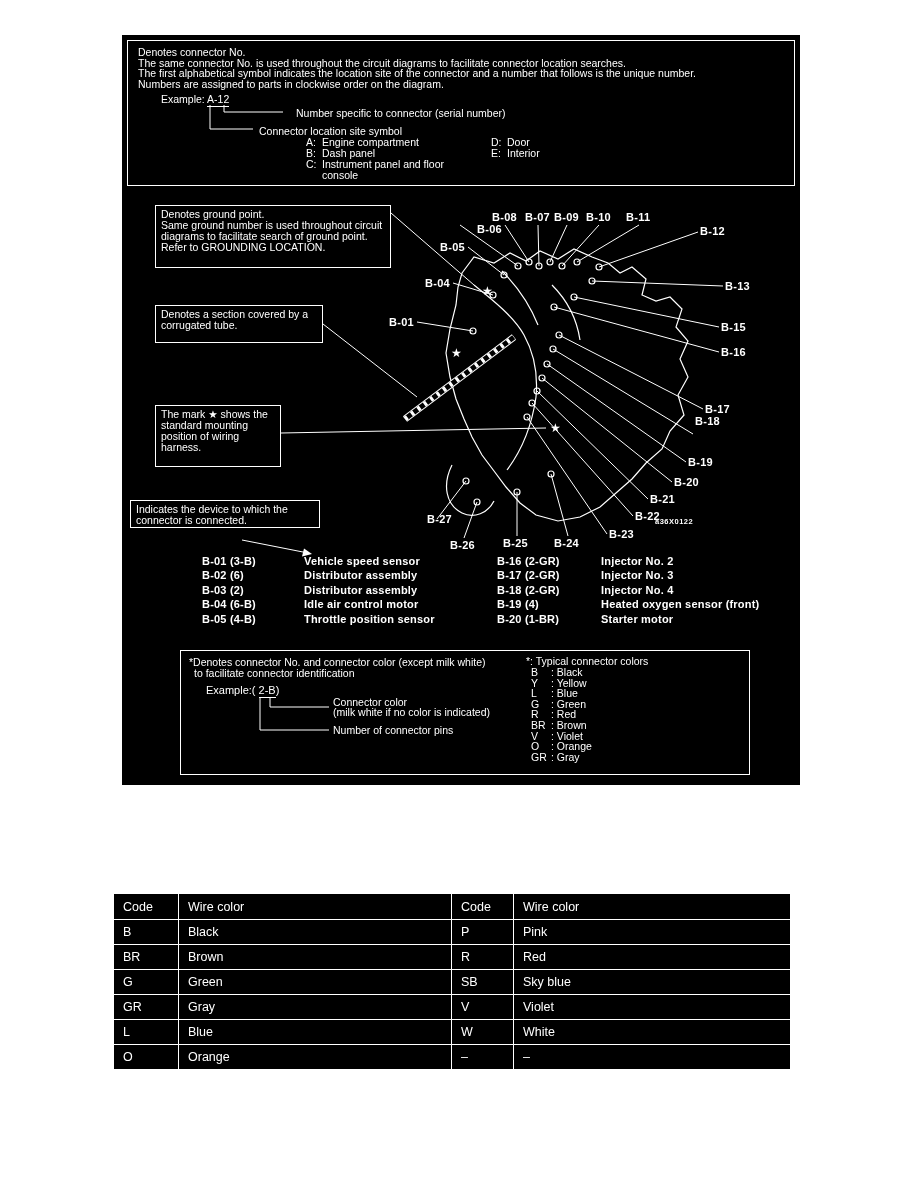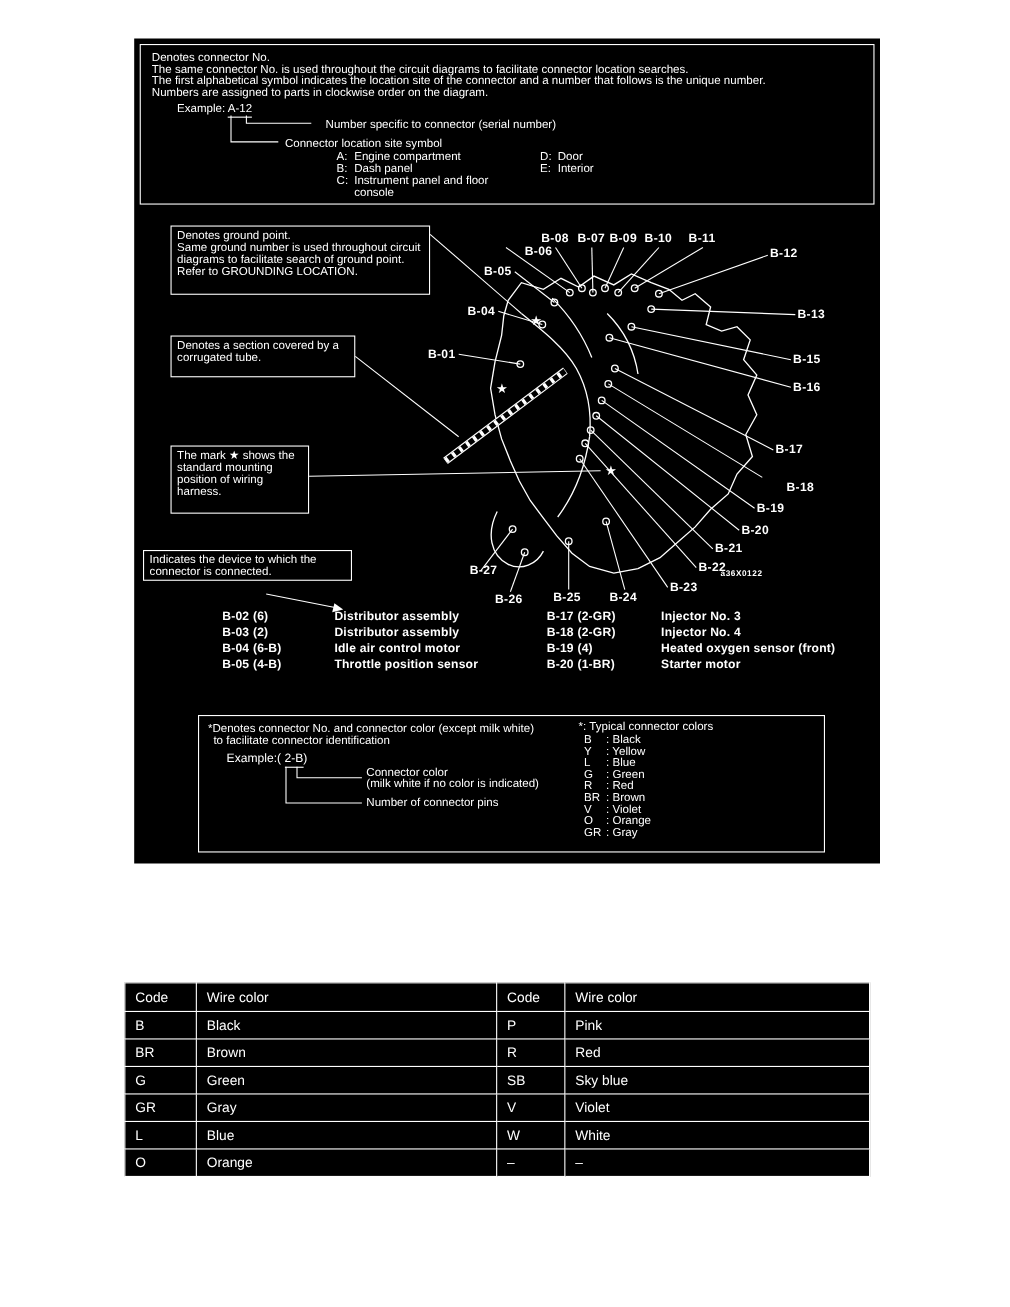--- a/index.html
+++ b/index.html
@@ -206,35 +206,36 @@
         <span class="dlabel" style="left: 464px; top: 176px;">B-10</span>
         <span class="dlabel" style="left: 504px; top: 176px;">B-11</span>
         <span class="dlabel" style="left: 578px; top: 190px;">B-12</span>
         <span class="dlabel" style="left: 318px; top: 206px;">B-05</span>
         <span class="dlabel" style="left: 303px; top: 242px;">B-04</span>
         <span class="dlabel" style="left: 603px; top: 245px;">B-13</span>
         <span class="dlabel" style="left: 267px; top: 281px;">B-01</span>
         <span class="dlabel" style="left: 599px; top: 286px;">B-15</span>
         <span class="dlabel" style="left: 599px; top: 311px;">B-16</span>
         <span class="dlabel" style="left: 583px; top: 368px;">B-17</span>
-        <span class="dlabel" style="left: 573px; top: 402px; margin-left: 20px;">B-18</span>
+        <span class="dlabel" style="left: 573px; top: 380px;">B-18</span>
         <span class="dlabel" style="left: 566px; top: 421px;">B-19</span>
         <span class="dlabel" style="left: 552px; top: 441px;">B-20</span>
         <span class="dlabel" style="left: 528px; top: 458px;">B-21</span>
         <span class="dlabel" style="left: 513px; top: 475px;">B-22</span>
         <span class="dlabel" style="left: 487px; top: 493px;">B-23</span>
         <span class="dlabel" style="left: 291px; top: 478px; padding-left: 14px;">B-27</span>
         <span class="dlabel" style="left: 328px; top: 504px;">B-26</span>
         <span class="dlabel" style="left: 381px; top: 502px;">B-25</span>
         <span class="dlabel" style="left: 432px; top: 502px;">B-24</span>
       </div>
 
     <div class="figure-id">a36X0122</div>
 
     <div class="connector-list">
+        <div class="clrow"><span class="cl-code">B-01 (3-B)</span><span class="cl-desc">Vehicle speed sensor</span><span class="cl-code2">B-16 (2-GR)</span><span class="cl-desc2">Injector No. 2</span></div>
         <div class="clrow"><span class="cl-code">B-02 (6)</span><span class="cl-desc">Distributor assembly</span><span class="cl-code2">B-17 (2-GR)</span><span class="cl-desc2">Injector No. 3</span></div>
         <div class="clrow"><span class="cl-code">B-03 (2)</span><span class="cl-desc">Distributor assembly</span><span class="cl-code2">B-18 (2-GR)</span><span class="cl-desc2">Injector No. 4</span></div>
         <div class="clrow"><span class="cl-code">B-04 (6-B)</span><span class="cl-desc">Idle air control motor</span><span class="cl-code2">B-19 (4)</span><span class="cl-desc2">Heated oxygen sensor (front)</span></div>
         <div class="clrow"><span class="cl-code">B-05 (4-B)</span><span class="cl-desc">Throttle position sensor</span><span class="cl-code2">B-20 (1-BR)</span><span class="cl-desc2">Starter motor</span></div>
       </div>
 
     <div class="box colornote-box">
       <div class="cn-line1">*Denotes connector No. and connector color (except milk white)</div>
       <div class="cn-line2">to facilitate connector identification</div>
       <div class="cn-example"><span>Example:( </span><span class="uline">2-B</span><span>)</span></div>

